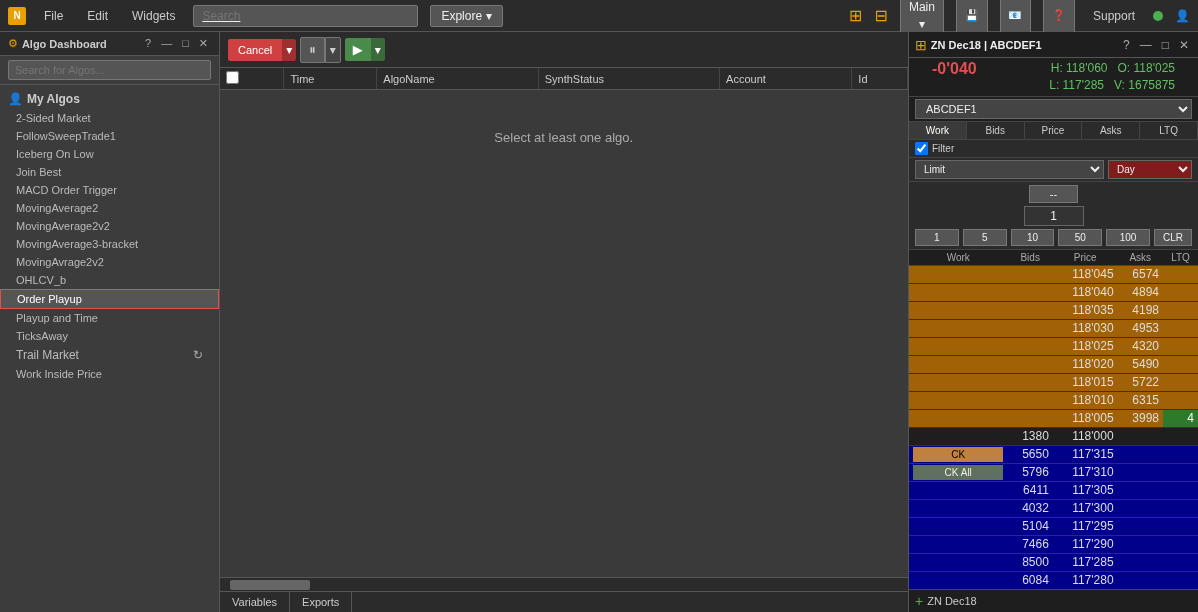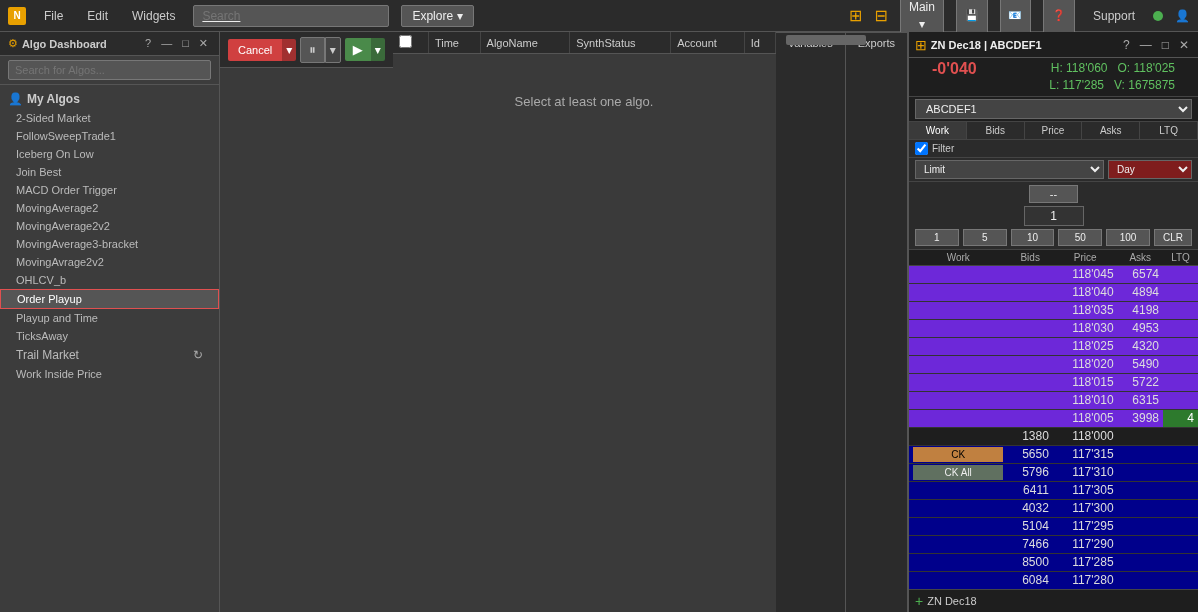--- a/index.html
+++ b/index.html
@@ -10,21 +10,21 @@
       background: #2b2b2b;
       height: 32px;
       display: flex;
       align-items: center;
       padding: 0 8px;
       gap: 12px;
       border-bottom: 1px solid #555;
     }
     #top-bar .app-icon { width: 18px; height: 18px; background: #e8a000; border-radius: 2px; display: flex; align-items: center; justify-content: center; color: white; font-weight: bold; font-size: 10px; flex-shrink: 0; }
     #top-bar .menu-item { color: #ccc; cursor: pointer; padding: 2px 6px; font-size: 12px; }
-    #search-bar { background: #555; border: 1px solid #777; color: #eee; padding: 3px 8px; width: 196px; border-radius: 2px; outline: none; text-decoration: underline; }
+    #search-bar { background: #555; border: 1px solid #777; color: #eee; padding: 3px 8px; width: 225px; border-radius: 2px; outline: none; text-decoration: underline; }
     #explore-btn { background: #555; border: 1px solid #777; color: #eee; padding: 3px 10px; cursor: pointer; display: flex; align-items: center; gap: 4px; border-radius: 2px; }
     .spacer { flex: 1; }
     .top-icon-btn { background: #555; border: 1px solid #777; color: #eee; padding: 12px 8px; cursor: pointer; border-radius: 2px; font-size: 11px; display: flex; align-items: center; gap: 3px; flex-direction: column; }
     .status-dot { width: 10px; height: 10px; border-radius: 50%; background: #4caf50; }
     .grid-icon { color: #e8a000; font-size: 16px; }
 
     
     #main-content { display: flex; height: calc(612px - 32px); }
 
     
@@ -37,21 +37,21 @@
     #algo-search { padding: 4px 8px; border-bottom: 1px solid #555; }
     #algo-search input { width: 100%; background: #555; border: 1px solid #777; color: #eee; padding: 3px 6px; border-radius: 2px; outline: none; font-size: 11px; }
     #algo-list { flex: 1; overflow-y: auto; padding: 4px 0; }
     .algo-section-header { padding: 3px 8px; color: #ccc; font-size: 11px; font-weight: bold; display: flex; align-items: center; gap: 4px; }
     .algo-section-icon { color: #aaa; }
     .algo-item { padding: 3px 16px; color: #bbb; font-size: 11px; cursor: pointer; white-space: nowrap; overflow: hidden; text-overflow: ellipsis; }
     .algo-item.selected { background: #555; border: 1px solid #e05050; color: #fff; }
     .refresh-icon { color: #aaa; font-size: 12px; cursor: pointer; margin-left: auto; padding-right: 8px; }
 
     
-    #center-panel { flex: 1; display: flex; flex-direction: row; background: #3a3a3a; }
+    #center-panel { flex: 1; display: flex; flex-direction: column; background: #3a3a3a; }
     #center-toolbar { background: #2b2b2b; padding: 4px 8px; display: flex; align-items: center; gap: 4px; border-bottom: 1px solid #555; height: 36px; }
     .cancel-btn { background: #d04040; color: white; border: none; padding: 4px 10px; cursor: pointer; font-size: 11px; border-radius: 2px 0 0 2px; }
     .cancel-dropdown { background: #a03030; color: white; border: none; padding: 4px 4px; cursor: pointer; border-radius: 0 2px 2px 0; }
     .pause-btn { background: #555; color: #ccc; border: 1px solid #777; padding: 4px 8px; cursor: pointer; font-size: 13px; border-radius: 2px 0 0 2px; }
     .pause-dropdown { background: #444; color: #ccc; border: 1px solid #777; padding: 4px 4px; cursor: pointer; border-radius: 0 2px 2px 0; }
     .play-btn { background: #4a8a4a; color: white; border: none; padding: 4px 8px; cursor: pointer; font-size: 13px; border-radius: 2px 0 0 2px; }
     .play-dropdown { background: #3a6a3a; color: white; border: none; padding: 4px 4px; cursor: pointer; border-radius: 0 2px 2px 0; }
     #center-table-area { flex: 1; overflow: hidden; }
     #center-table { width: 100%; border-collapse: collapse; }
     #center-table th { background: #2b2b2b; color: #ccc; padding: 3px 6px; text-align: left; border-bottom: 1px solid #555; border-right: 1px solid #444; font-size: 11px; font-weight: normal; }
@@ -93,21 +93,21 @@
     .dom-btn-small { flex: 1; background: #555; border: 1px solid #777; color: #eee; padding: 2px 4px; font-size: 10px; cursor: pointer; text-align: center; }
     .dom-clr-btn { background: #555; border: 1px solid #777; color: #eee; padding: 2px 8px; font-size: 10px; cursor: pointer; }
     #dom-table-area { flex: 1; overflow-y: hidden; }
     #dom-table { width: 100%; border-collapse: collapse; font-size: 11px; }
     #dom-table th { background: #1e1e1e; color: #aaa; padding: 2px 4px; text-align: center; border-bottom: 1px solid #444; font-size: 10px; font-weight: normal; }
     #dom-table td { padding: 1px 4px; text-align: right; border-bottom: 1px solid #333; color: #ddd; height: 18px; }
     .bids-cell { color: #aaa; text-align: right; }
     .price-cell { text-align: center; color: #eee; }
     .asks-cell { text-align: right; }
     .ltq-cell { text-align: right; color: #aaa; }
-    .row-highlight-ask { background: #6d28d9; }
+    .row-highlight-ask { background: #a16207; }
     .row-highlight-bid { background: #00008b; }
     .row-highlight-current { background: #1e1e1e; }
     .ck-btn { background: #c08040; color: #000; border: none; font-size: 10px; padding: 2px 4px; cursor: pointer; width: 100%; }
     .ck-all-btn { background: #607060; color: #eee; border: none; font-size: 10px; padding: 2px 20px; cursor: pointer; width: 100%; }
     #dom-footer { display: flex; align-items: center; padding: 3px 6px; background: #1e1e1e; border-top: 1px solid #444; gap: 4px; }
     .dom-footer-add { color: #4caf50; cursor: pointer; font-size: 14px; }
     .dom-footer-label { color: #ccc; font-size: 11px; }
     .btn-group { display: flex; }
   </style>
 </head>

